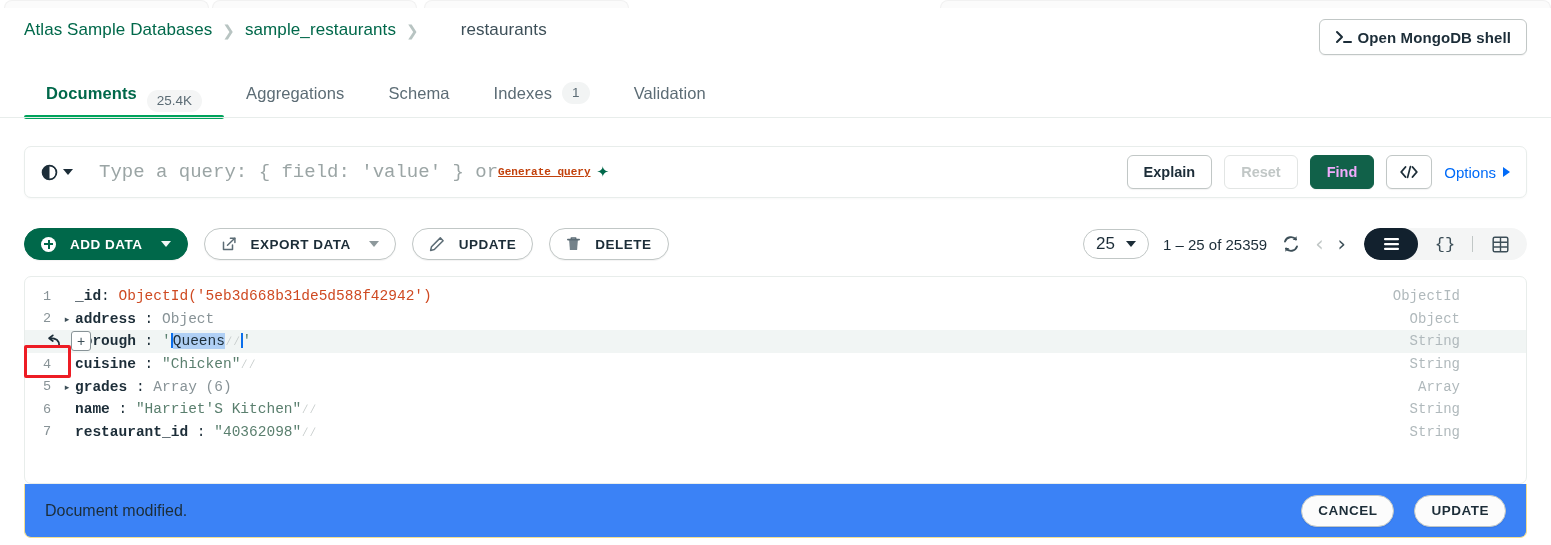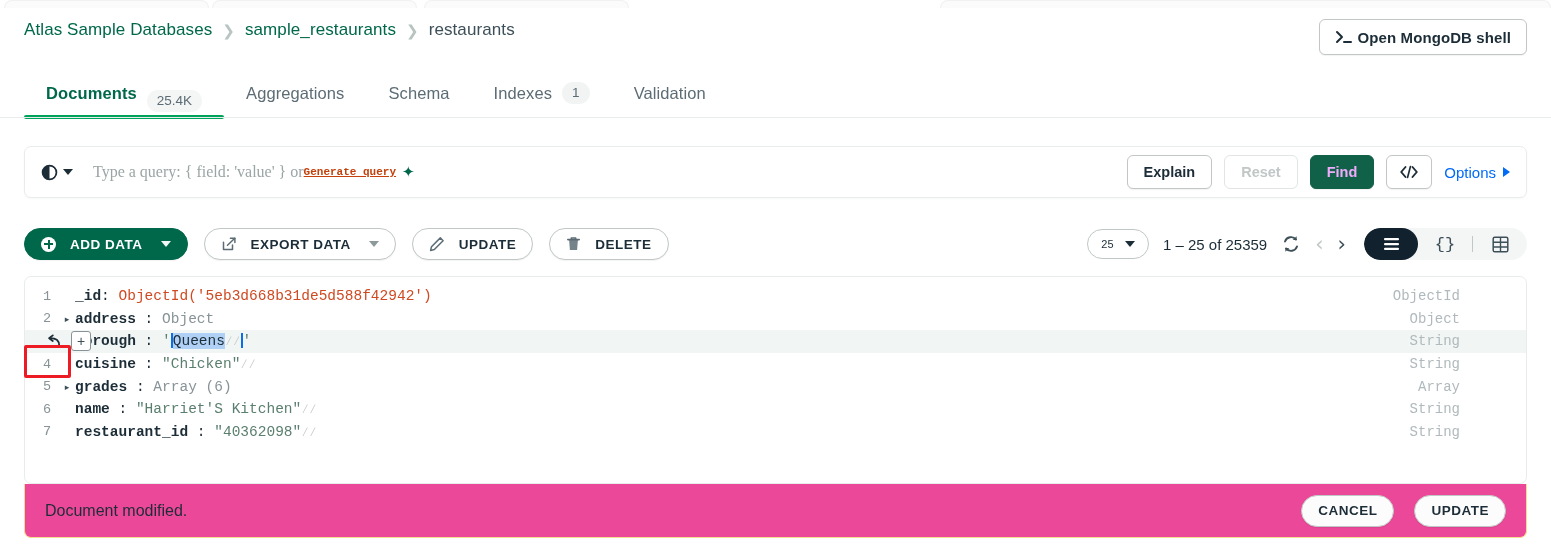--- a/index.html
+++ b/index.html
@@ -20,21 +20,21 @@
     border-top:1px solid #f1f1f1; border-left:1px solid #f1f1f1; border-right:1px solid #f1f1f1;
   }
   .ghost-a { left:4px;  width:205px; }
   .ghost-b { left:212px; width:205px; }
   .ghost-c { left:424px; width:205px; }
   .ghost-d { left:940px; width:611px; background:#f4f5f6; border-radius:0; border:none; }
 
   
   .crumb-row { position:absolute; top:20px; left:24px; display:flex; align-items:center; gap:10px; }
   .crumb-link { font-size:17px; color:#00684A; font-weight:500; letter-spacing:.1px; cursor:pointer; }
-  .crumb-cur  { font-size:17px; color:#3D4F58; font-weight:400; letter-spacing:.1px; }
+  .crumb-cur  { font-size:17px; color:#3D4F58; font-weight:400; letter-spacing:.1px;margin-left:32px; }
   .crumb-sep  { font-size:15px; color:#B8C4C2; line-height:1; }
 
   
   .shell-btn {
     position:absolute; top:19px; right:24px;
     height:36px; display:flex; align-items:center; gap:5px;
     padding:0 15px; border:1px solid #C1C7C6; border-radius:6px;
     background:#ffffff; cursor:pointer;
     box-shadow:0 1px 1px rgba(0,0,0,.05);
   }
@@ -60,21 +60,21 @@
 
   
   .qbar {
     position:absolute; top:146px; left:24px; width:1503px; height:52px;
     background:#ffffff; border:1px solid #E8EDEB; border-radius:7px;
     display:flex; align-items:center; padding:0 16px;
     box-shadow:0 1px 2px rgba(0,0,0,.03);
   }
   .hist { display:flex; align-items:center; gap:5px; cursor:pointer; }
   .caret-dn { width:0;height:0;border-left:5px solid transparent;border-right:5px solid transparent;border-top:6px solid #1C2D38; }
-  .qplace { margin-left:20px; font-family:Liberation Serif, serif; font-size:16px; color:#9BA5A5; letter-spacing:0; white-space:nowrap; }
+  .qplace { margin-left:26px; font-family:Liberation Mono, monospace; font-size:19px; color:#9BA5A5; letter-spacing:0; white-space:nowrap; }
   .genq { font-family:"Liberation Mono", monospace; font-size:11px; color:#c2410c; font-weight:700; text-decoration:underline; cursor:pointer; }
   .sparkle { margin-left:6px; font-size:15px; color:#00684A; }
   .qright { margin-left:auto; display:flex; align-items:center; gap:12px; }
   .btn {
     height:34px; padding:0 16px; border-radius:6px; border:1px solid #C1C7C6;
     background:#ffffff; font-size:14.5px; color:#1C2D38; font-weight:600;
     display:flex; align-items:center; justify-content:center; cursor:pointer;
     box-shadow:0 1px 1px rgba(0,0,0,.05); white-space:nowrap;
   }
   .btn.disabled { color:#C1C7C6; border-color:#E2E5E4; background:#ffffff; cursor:default; box-shadow:none; }
@@ -96,21 +96,21 @@
   .plus-circ { width:15px;height:15px;border-radius:50%; background:#ffffff; position:relative; flex:none; }
   .plus-circ:before,.plus-circ:after{content:"";position:absolute;background:#00684A;}
   .plus-circ:before{left:3px;right:3px;top:6.5px;height:2px;}
   .plus-circ:after{top:3px;bottom:3px;left:6.5px;width:2px;}
 
   
   .pager { position:absolute; top:228px; right:24px; display:flex; align-items:center; gap:14px; }
   .limitbox {
     height:30px; min-width:62px; border:1px solid #C1C7C6; border-radius:15px; background:#ffffff;
     display:flex; align-items:center; justify-content:center; gap:11px; padding:0 12px;
-    font-size:11px; color:#1C2D38; cursor:pointer;
+    font-size:17px; color:#1C2D38; cursor:pointer;
   }
   .pg-count { font-size:15px; color:#1C2D38; white-space:nowrap; }
   .chev { font-size:21px; line-height:1; cursor:pointer; font-family:"DejaVu Sans", sans-serif; }
   .chev.off { color:#C1C7C6; cursor:default; }
   .chev.on  { color:#3D4F58; }
   .vtoggle {
     height:32px; display:flex; align-items:center; background:#F4F5F5;
     border-radius:16px; padding:0; margin-left:4px; overflow:hidden;
   }
   .vseg { width:54px; height:32px; display:flex; align-items:center; justify-content:center; cursor:pointer; }
@@ -143,21 +143,21 @@
   .revert-btn { width:22px; height:20px; display:flex; align-items:center; justify-content:center; cursor:pointer; }
   .addfield-btn {
     width:20px; height:20px; border:1px solid #889397; border-radius:3px; background:#ffffff;
     display:flex; align-items:center; justify-content:center; font-size:14px; color:#3D4F58; cursor:pointer; line-height:1;
   }
   .annot-box { position:absolute; left:24px; top:345px; width:47px; height:33px; border:3px solid #ED1C24; border-radius:2px; pointer-events:none; }
 
   
   .modbar {
     position:absolute; left:24px; top:484px; width:1503px; height:54px;
-    background:#ec4899; border:1px solid #F4DE8F; border-top:none;
+    background:#3b82f6; border:1px solid #F4DE8F; border-top:none;
     border-bottom-left-radius:7px; border-bottom-right-radius:7px;
     display:flex; align-items:center; padding:0 20px;
   }
   .modtext { font-size:16px; color:#1C2D38; }
   .modbtns { margin-left:auto; display:flex; align-items:flex-start; gap:20px; }
   .modbtn {
     height:32px; padding:0 16px; border-radius:16px; border:1px solid #C1C7C6; background:#FCFCFC;
     font-size:13.5px; font-weight:700; letter-spacing:.5px; color:#1C2D38;
     display:flex; align-items:center; justify-content:center; cursor:pointer;
     box-shadow:0 1px 1px rgba(0,0,0,.07);

